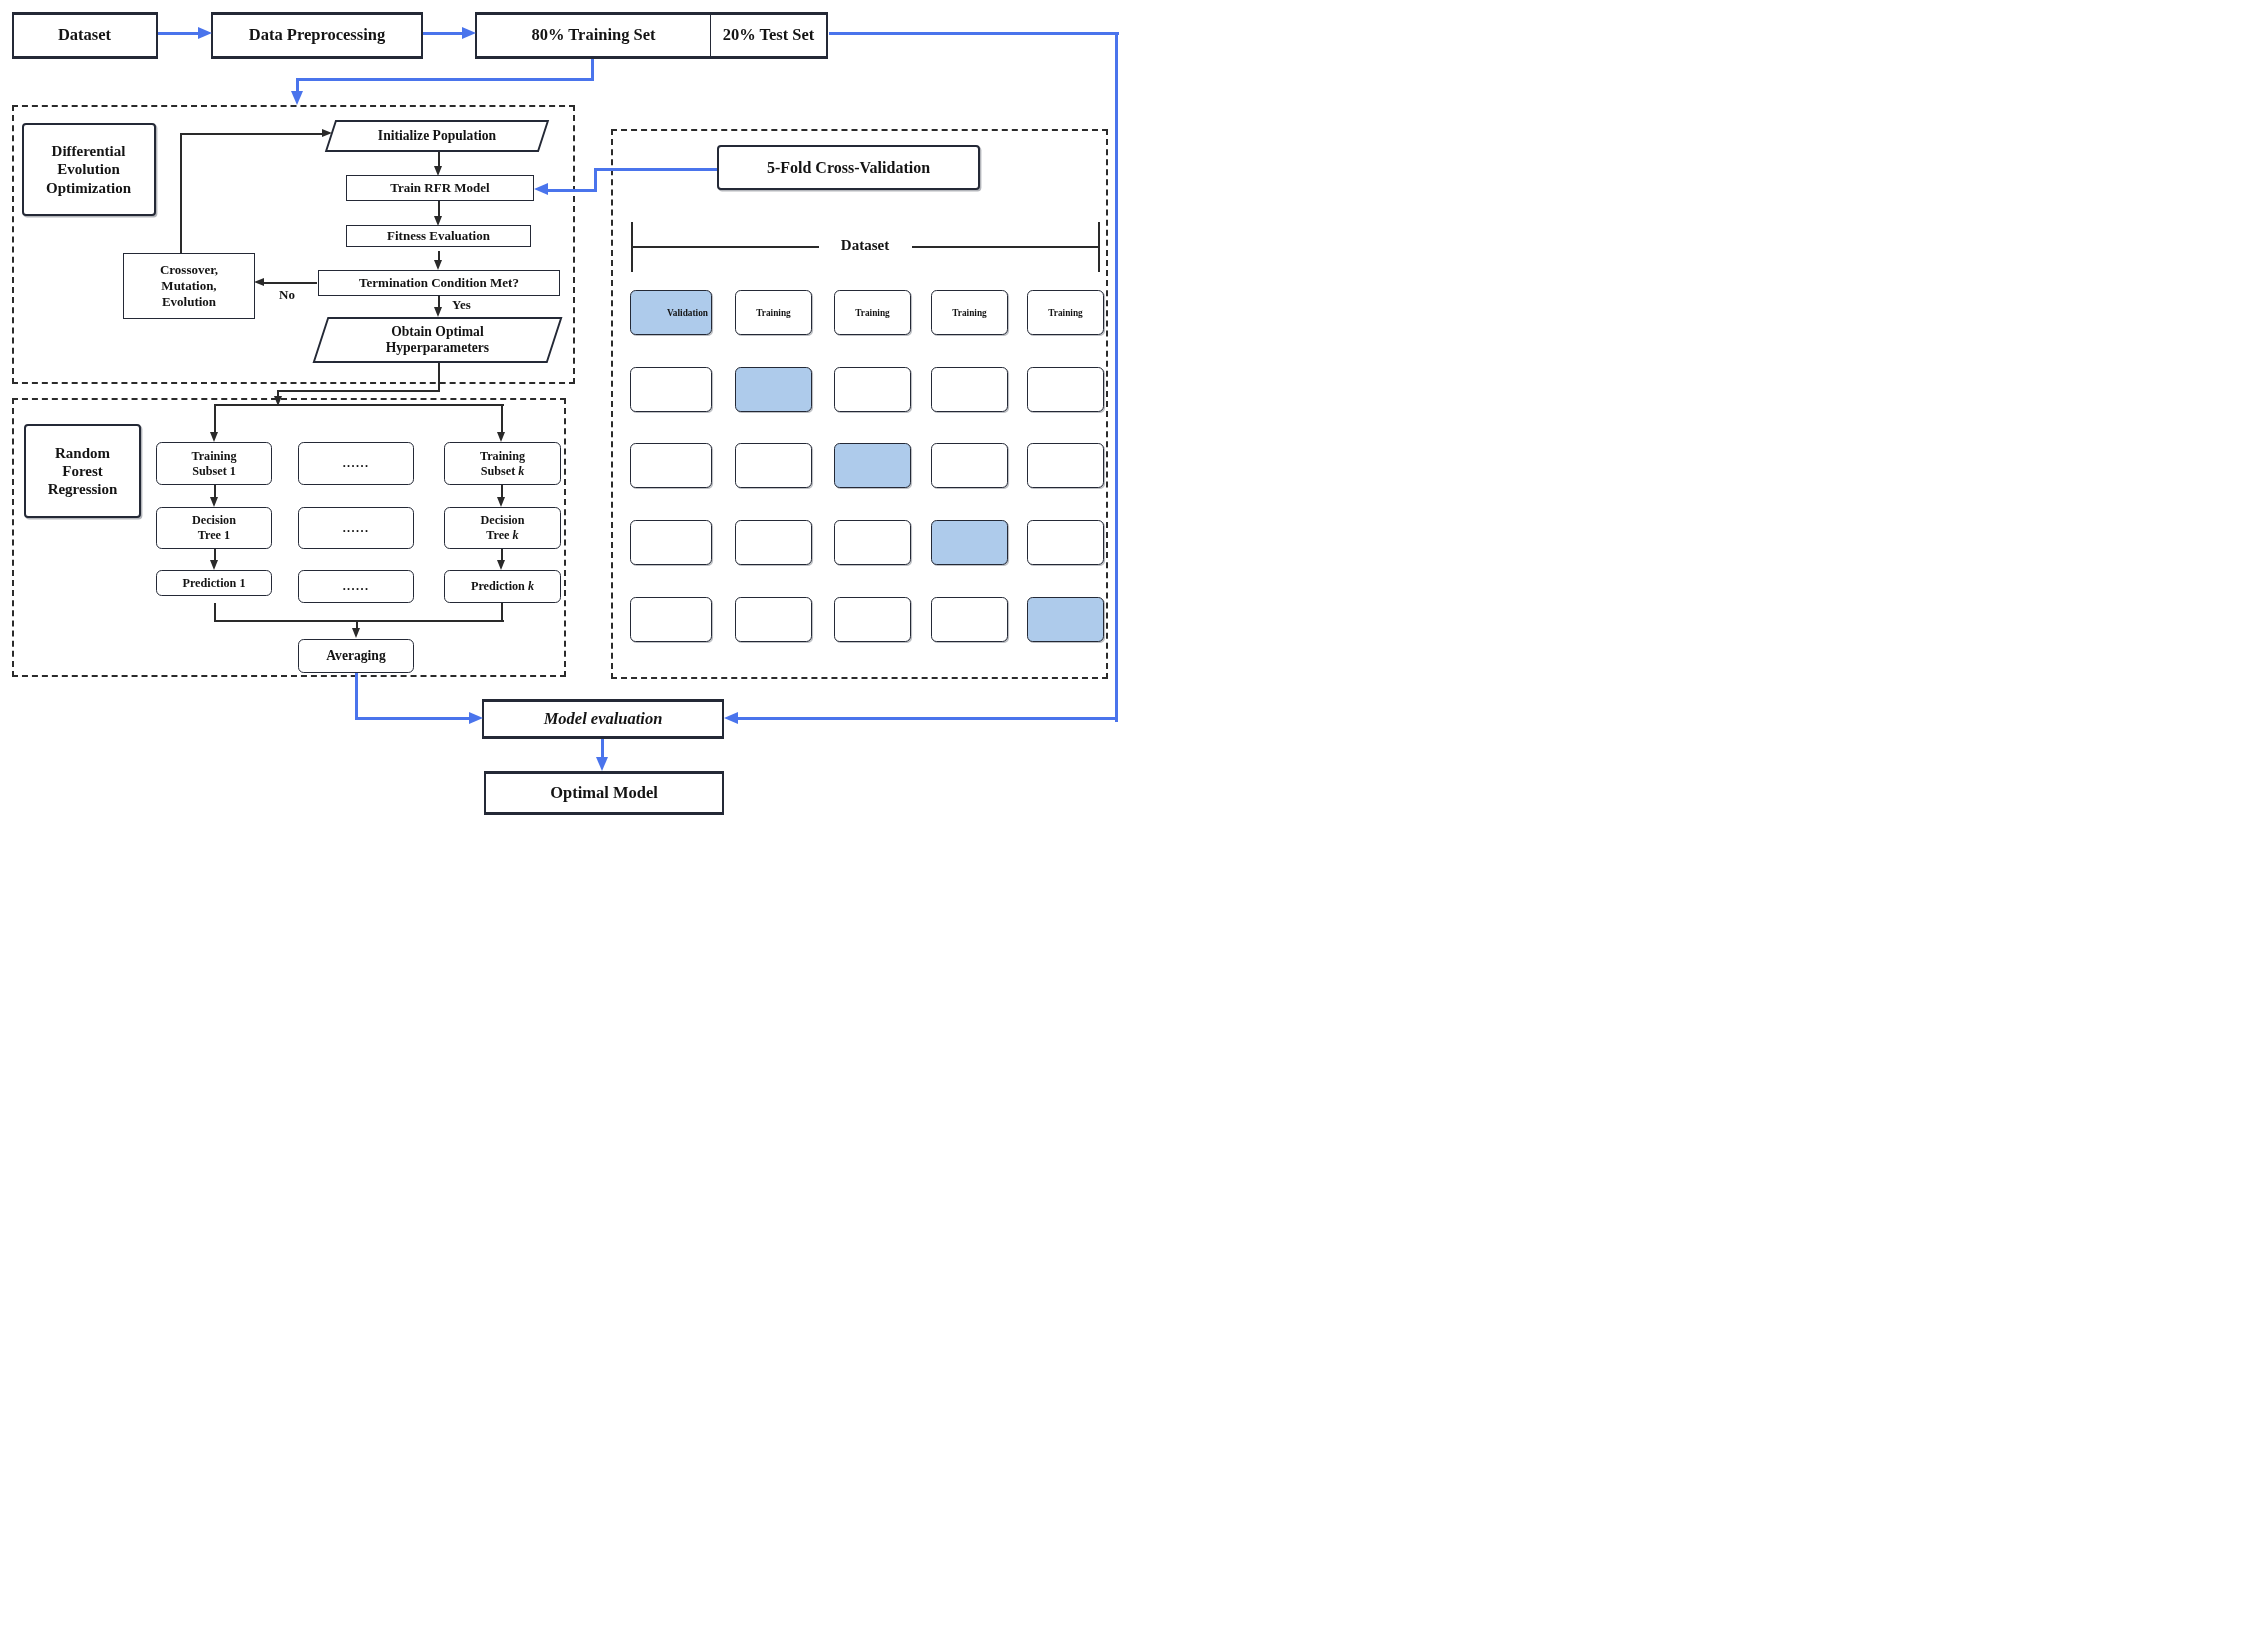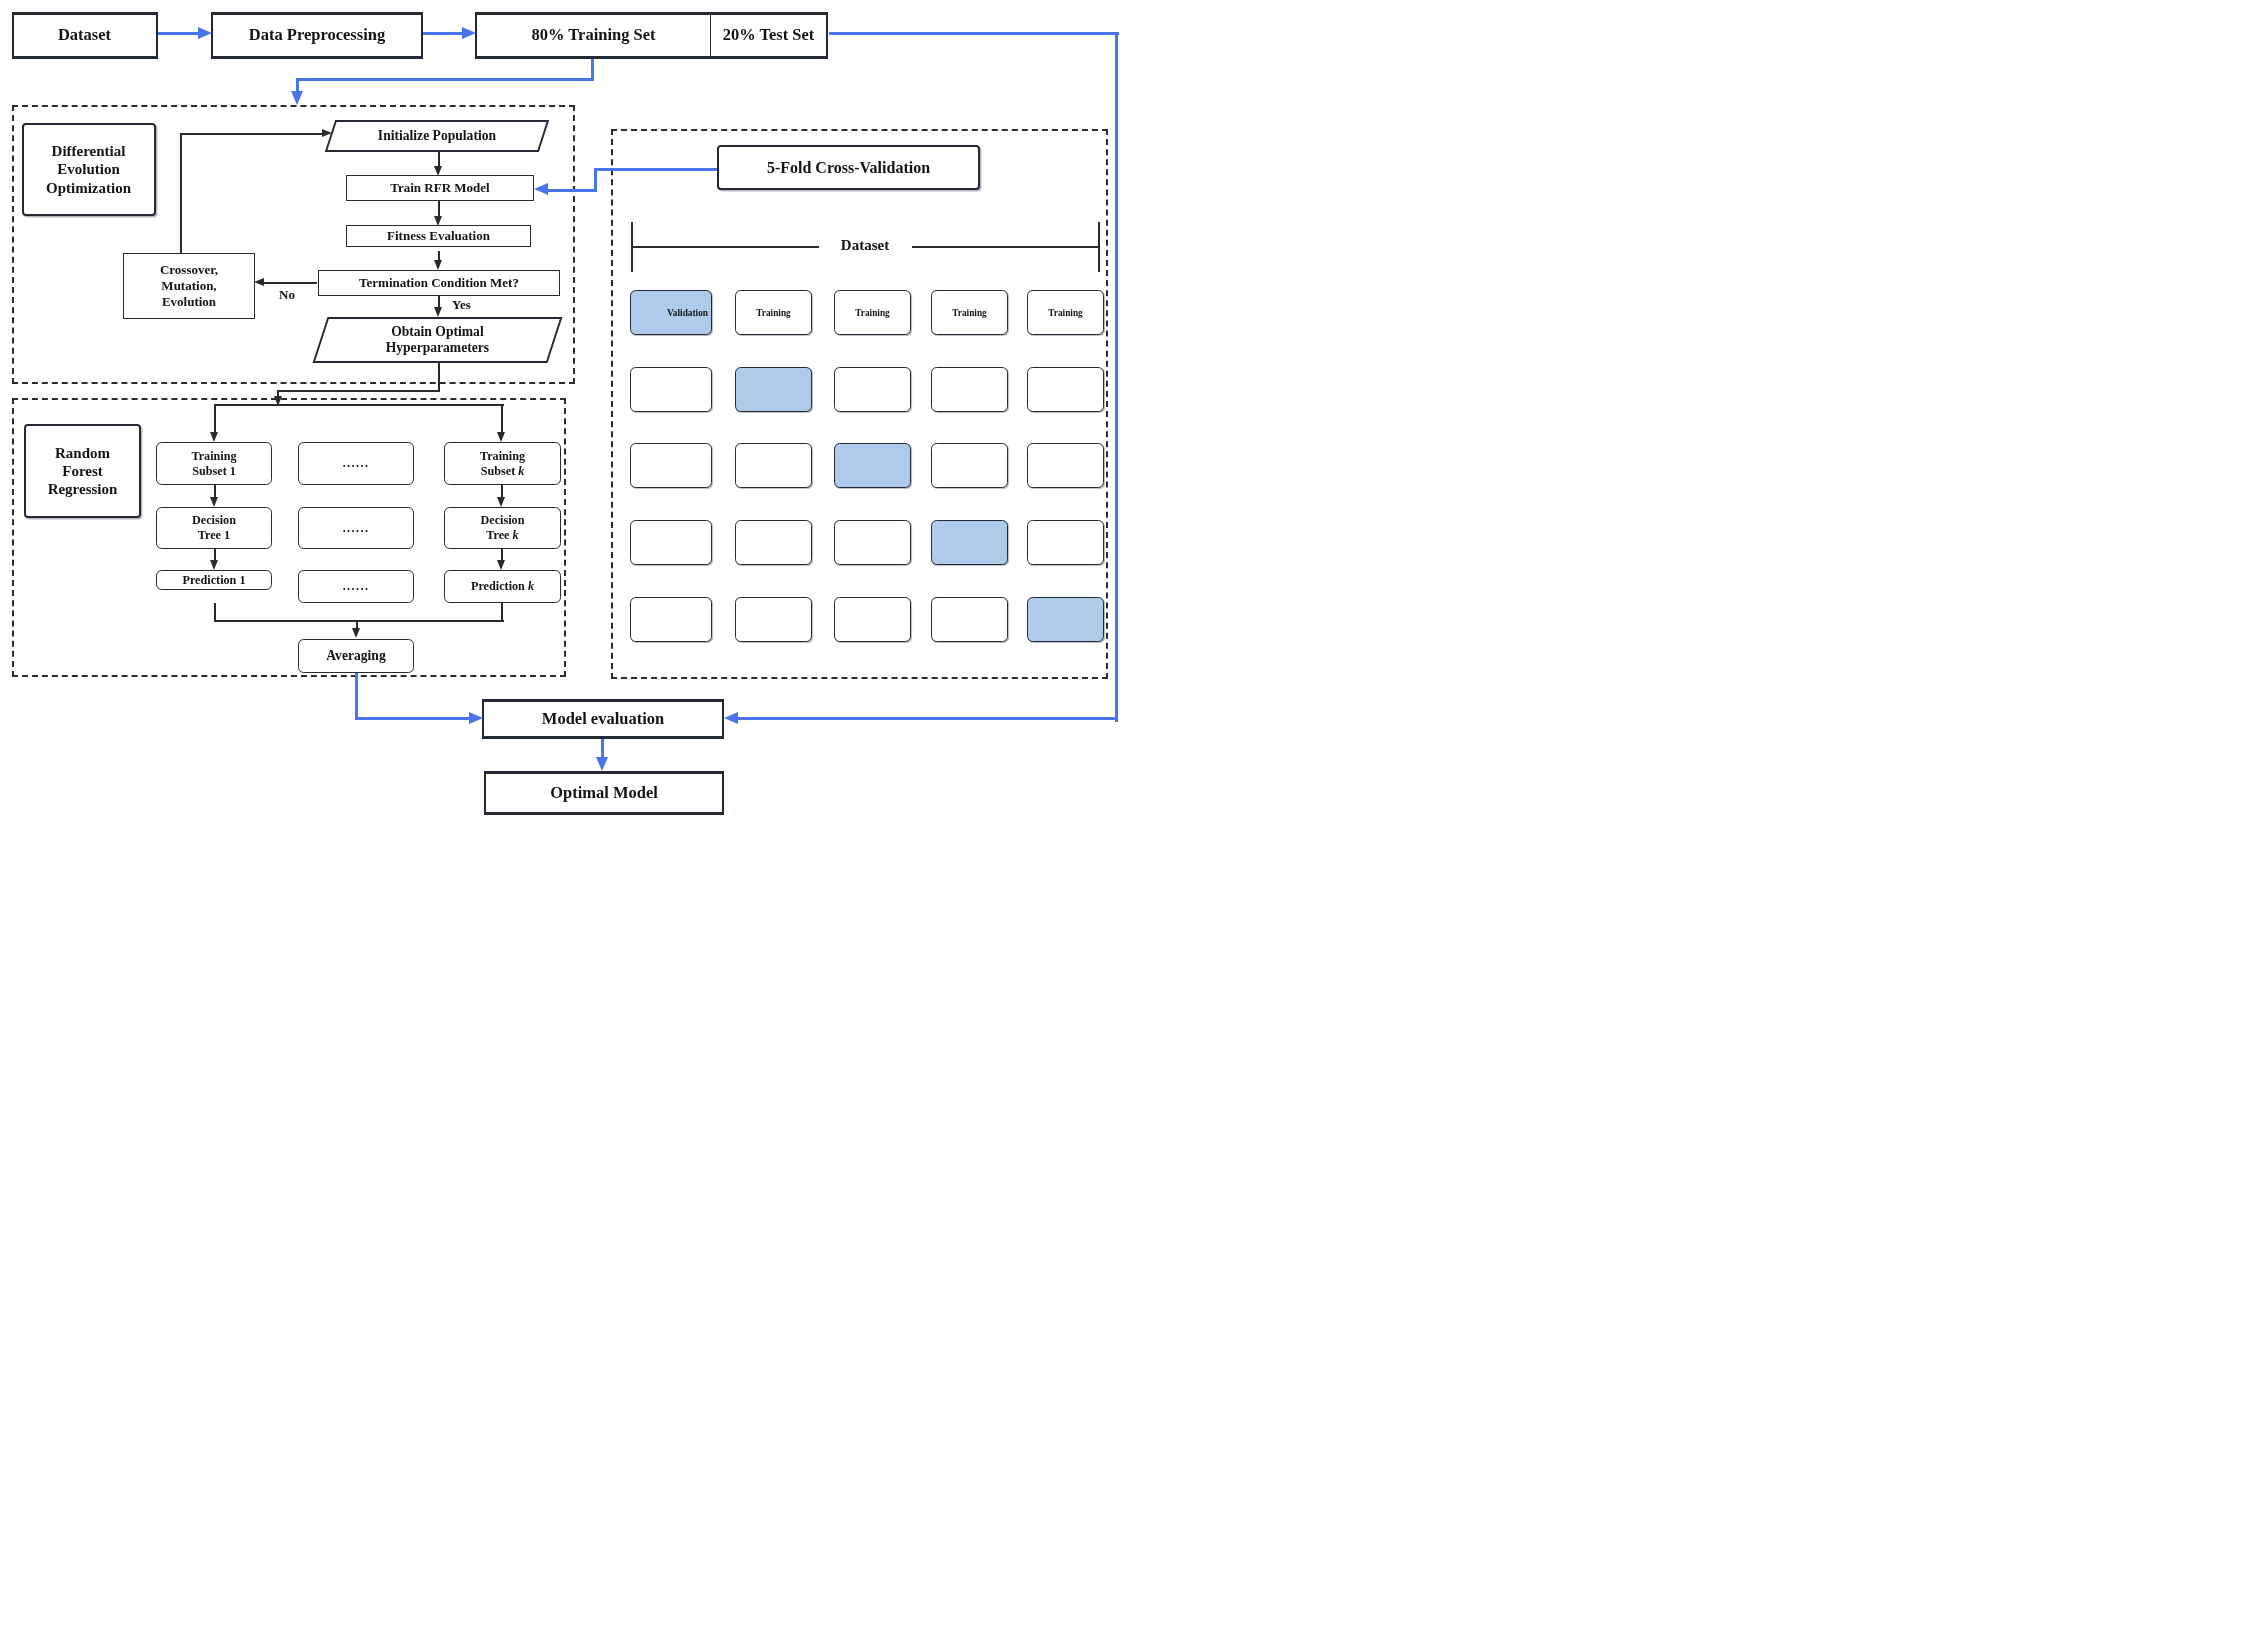--- a/index.html
+++ b/index.html
@@ -155,21 +155,21 @@
   </div>
 
   <div class="box round8 ml" style="left:156px;top:507px;width:116px;height:42px;font-size:12.2px;">Decision
 Tree 1</div>
   <div class="box round8" style="left:298px;top:507px;width:116px;height:42px;font-size:12.2px;letter-spacing:1.4px;">......</div>
   <div class="box round8" style="left:444px;top:507px;width:117px;height:42px;font-size:12.2px;">
     <span><span>Decision</span><br>
     <span>Tree </span><span class="it">k</span></span>
   </div>
 
-  <div class="box round8" style="left:156px;top:570px;width:116px;height:20px;font-size:12.2px;">Prediction 1</div>
+  <div class="box round8" style="left:156px;top:570px;width:116px;height:26px;font-size:12.2px;">Prediction 1</div>
   <div class="box round8" style="left:298px;top:570px;width:116px;height:33px;font-size:12.2px;letter-spacing:1.4px;">......</div>
   <div class="box round8" style="left:444px;top:570px;width:117px;height:33px;font-size:12.2px;text-align:right;">
     <span><span>Prediction </span><span class="it">k</span></span>
   </div>
 
   <div class="box round8" style="left:298px;top:639px;width:116px;height:34px;font-size:13.6px;">Averaging</div>
 
   <div class="ln kl v3" style="left:214px;top:485px;height:12.2px;"></div>
   <div class="ah ahd-k" style="left:210px;top:497px;"></div>
   <div class="ln kl v3" style="left:214px;top:549px;height:10.8px;"></div>
@@ -224,20 +224,20 @@
       <div class="cell" style="left: 204px; top: 230px; width: 77px; height: 45px;"></div>
       <div class="cell hl" style="left: 301px; top: 230px; width: 77px; height: 45px;"></div>
       <div class="cell" style="left: 397px; top: 230px; width: 77px; height: 45px;"></div>
       <div class="cell" style="left: 0px; top: 307px; width: 82px; height: 45px;"></div>
       <div class="cell" style="left: 105px; top: 307px; width: 77px; height: 45px;"></div>
       <div class="cell" style="left: 204px; top: 307px; width: 77px; height: 45px;"></div>
       <div class="cell" style="left: 301px; top: 307px; width: 77px; height: 45px;"></div>
       <div class="cell hl" style="left: 397px; top: 307px; width: 77px; height: 45px;"></div>
     </div>
 
-  <div class="box thick" style="left:482px;top:699px;width:242px;height:40px;font-size:16.5px;">Model evaluation</div>
+  <div class="box thick" style="left:482px;top:699px;width:242px;height:40px;font-size:16.5px;font-style:italic;">Model evaluation</div>
   <div class="box thick" style="left:484px;top:771px;width:240px;height:44px;font-size:16.5px;">Optimal Model</div>
 
   <div class="ln bl v4" style="left:601px;top:739px;height:19.4px;"></div>
   <div class="ah ahd-b" style="left:596px;top:757px;"></div>
 
 </div>
 
 
 </body></html>

